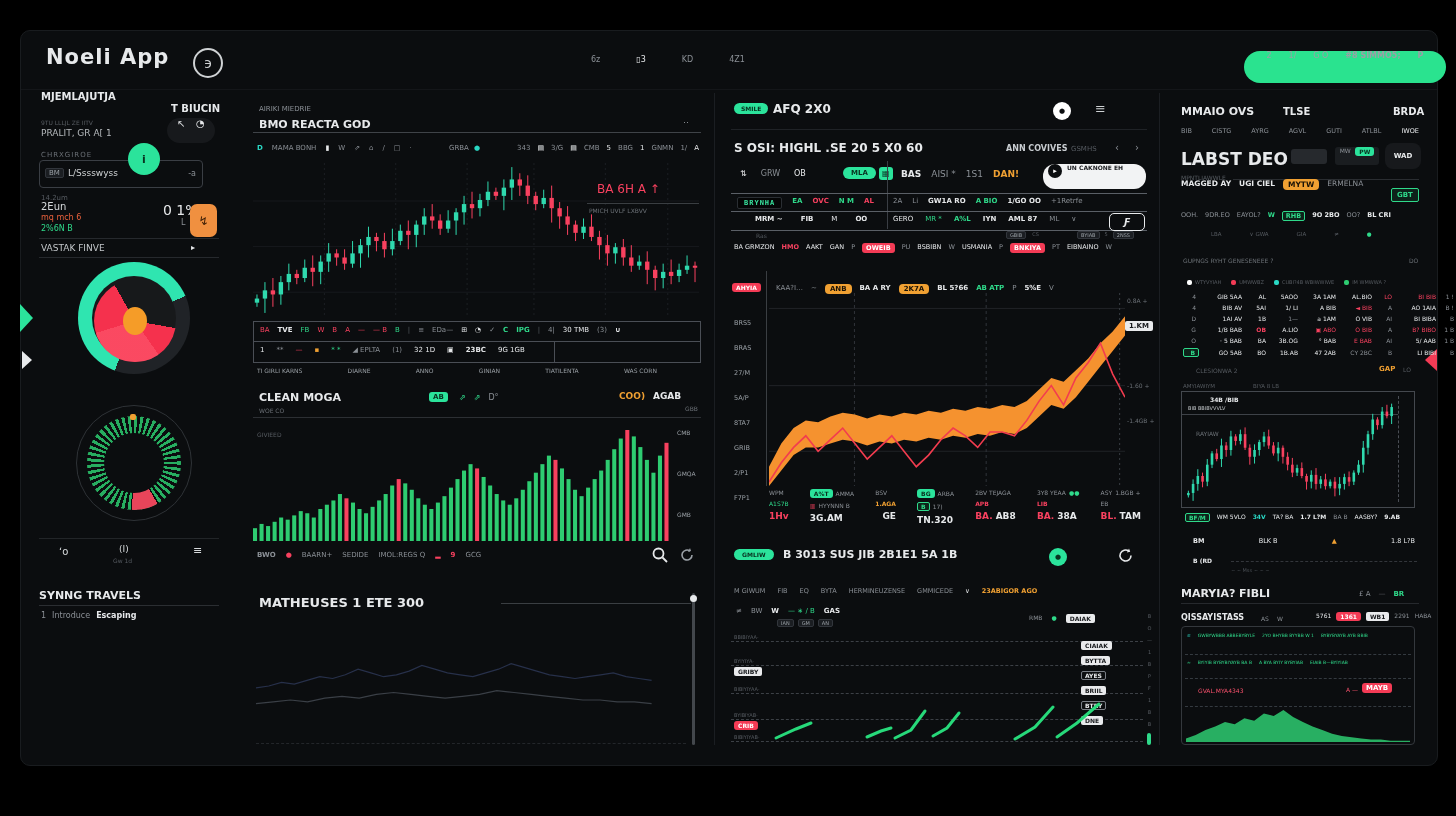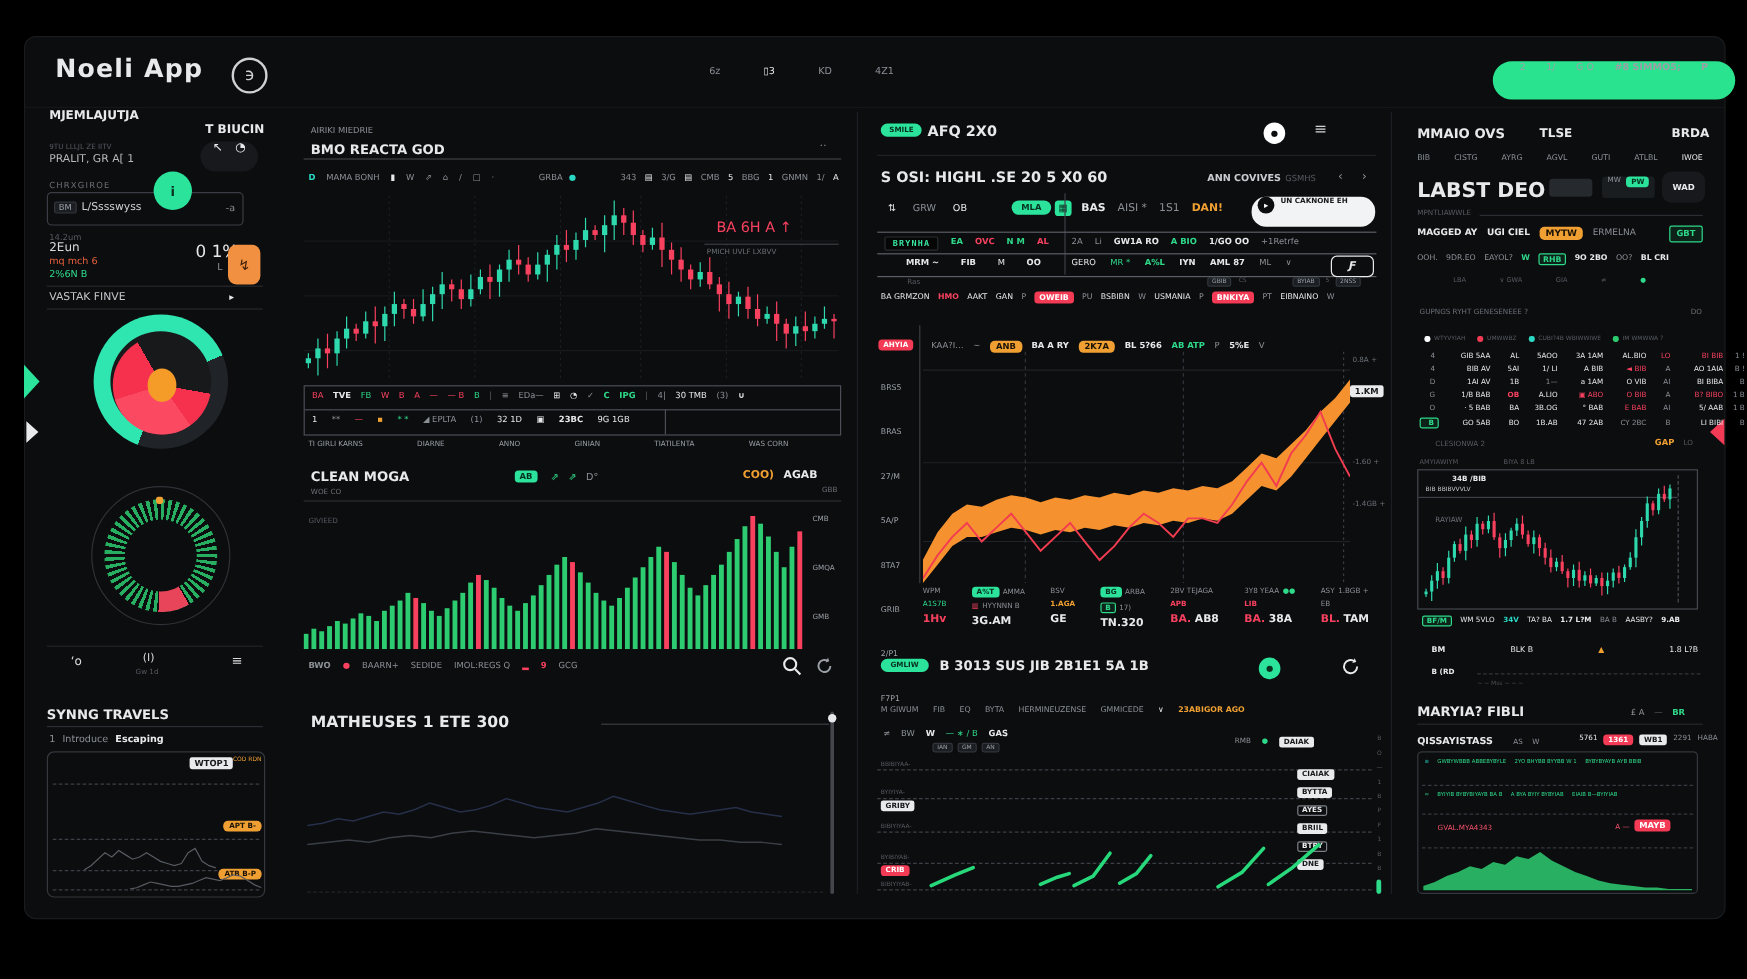--- a/index.html
+++ b/index.html
@@ -131,36 +131,20 @@
   <span class="abs" style="left:172px;top:513px;font-size:11px;color:#d7dadc">≡</span>
 
   <div class="row" style="left:18px;top:558px;font-size:11px;font-weight:700">SYNNG TRAVELS</div>
   <div class="hline" style="left:18px;top:574px;width:180px;background:#2b2e32"></div>
   <div class="row" style="left:20px;top:580px;gap:6px;font-size:8px">
       <span class="chip d">1</span>
       <span class="chip d">Introduce</span>
       <span class="chip w b">Escaping</span>
     </div>
 
-  <div class="panelbox" style="left:18px;top:595px;width:180px;height:120px">
-    <div class="dashline" style="left:4px;top:26px;width:172px"></div>
-    <div class="dashline" style="left:4px;top:72px;width:172px"></div>
-    <div class="dashline" style="left:4px;top:98px;width:172px"></div>
-    <div class="dashline" style="left:4px;top:114px;width:172px"></div>
-    <span class="abs bdg-w" style="left:118px;top:4px;font-size:7px">WTOP1</span>
-    <span class="abs" style="right:2px;top:3px;font-size:5px;color:#f0a032">COD RDN</span>
-    <span class="abs bdg-o" style="left:146px;top:57px;font-size:6px">APT B-</span>
-    <span class="abs bdg-o" style="left:142px;top:97px;font-size:6px">ATB B-P</span>
-    <svg id="sv-spark1" class="abs" style="left:30px;top:78px" width="110" height="20">
-        <polyline points="0.0,20.0 5.8,16.4 11.6,11.0 17.4,5.6 23.2,9.2 28.9,3.8 34.7,7.4 40.5,11.0 46.3,9.2 52.1,5.6 57.9,9.2 63.7,12.8 69.5,14.6 75.3,16.4 81.1,14.6 86.8,5.6 92.6,2.0 98.4,12.8 104.2,16.4 110.0,18.2" fill="none" stroke="#565b61" stroke-width="1"></polyline>
-      </svg>
-    <svg id="sv-spark2" class="abs" style="left:68px;top:100px" width="110" height="14">
-        <polyline points="0.0,14.0 5.8,12.8 11.6,10.4 17.4,8.0 23.2,9.2 28.9,10.4 34.7,11.6 40.5,11.6 46.3,10.4 52.1,9.2 57.9,6.8 63.7,4.4 69.5,5.6 75.3,6.8 81.1,4.4 86.8,2.0 92.6,3.2 98.4,6.8 104.2,10.4 110.0,12.8" fill="none" stroke="#565b61" stroke-width="1"></polyline>
-      </svg>
-  </div>
 
   <div class="tri" style="left:-1px;top:273px;border-top:14px solid transparent;border-bottom:14px solid transparent;border-left:13px solid #2be39b"></div>
   <div class="tri" style="left:1px;top:320px;border-top:9px solid transparent;border-bottom:9px solid transparent;border-left:10px solid #e8eaec"></div>
   <div class="tri" style="left:1404px;top:318px;border-top:11px solid transparent;border-bottom:11px solid transparent;border-right:12px solid #f43b55"></div>
 
   <div class="row" style="left:238px;top:74px;font-size:7px;color:#8b9096">AIRIKI MIEDRIE</div>
   <div class="row" style="left:238px;top:87px;font-size:11px;font-weight:700">BMO REACTA GOD</div>
   <span class="abs" style="left:662px;top:84px;font-size:9px;color:#8b9096">‥</span>
   <div class="hline" style="left:232px;top:101px;width:448px;background:#3f4348"></div>
 
@@ -584,21 +568,21 @@
       <span class="chip d">W</span>
       <span class="chip w">USMANIA</span>
       <span class="chip d">P</span>
       <span class="chip bdg-r">BNKIYA</span>
       <span class="chip d">PT</span>
       <span class="chip w">EIBNAINO</span>
       <span class="chip d">W</span>
     </div>
 
   <span class="abs bdg-r" style="left:711px;top:252px;font-size:6px">AHYIA</span>
-  <div class="col" style="left:713px;top:288px;gap:29px;font-size:6.5px;color:#6b7076">
+  <div class="col" style="left:713px;top:288px;gap:17px;font-size:6.5px;color:#6b7076">
       <span class="chip">BRS5</span>
       <span class="chip">BRAS</span>
       <span class="chip">27/M</span>
       <span class="chip">5A/P</span>
       <span class="chip">8TA7</span>
       <span class="chip">GRIB</span>
       <span class="chip">2/P1</span>
       <span class="chip">F7P1</span>
     </div>
   <div class="vline" style="left:745px;top:240px;height:215px;background:#3a3e42"></div>
@@ -654,21 +638,21 @@
           <span class="chip w b">3G.AM</span>
         </div>
       </div>
       <div class="statcol">
         <div class="l" style="font-size: 6px;">
           <span class="chip d">BSV</span>
         </div>
         <div class="l" style="font-size: 6px;">
           <span class="chip o b">1.AGA</span>
         </div>
-        <div class="l" style="font-size: 9px;">
+        <div class="l" style="font-size: 9px; justify-content: flex-end;">
           <span class="chip w b">GE</span>
         </div>
       </div>
       <div class="statcol">
         <div class="l" style="font-size: 6px;">
           <span class="chip bdg-g">BG</span>
           <span class="chip d">ARBA</span>
         </div>
         <div class="l" style="font-size: 6px;">
           <span class="chip chip-g">B</span>
@@ -822,21 +806,21 @@
     <span class="bdg-g" style="font-size:6px">PW</span>
   </div>
   <div class="abs" style="left:1364px;top:112px;width:36px;height:26px;background:#17191c;border-radius:8px;
        display:flex;align-items:center;justify-content:center;font-size:7px;font-weight:700">
     <span>WAD</span>
   </div>
 
   <span class="abs" style="left:1160px;top:143px;font-size:6px;color:#565b61">MPNTLIAWWLE</span>
   <div class="hline" style="left:1212px;top:148px;width:186px;background:#2a2d31"></div>
 
-  <div class="row" style="left:1160px;top:158px;gap:8px;font-size:7.5px">
+  <div class="row" style="left:1160px;top:148px;gap:8px;font-size:7.5px">
       <span class="chip w b">MAGGED AY</span>
       <span class="chip w b">UGI CIEL</span>
       <span class="chip bdg-o">MYTW</span>
       <span class="chip d">ERMELNA</span>
     </div>
   <span class="abs chip-g" style="left:1370px;top:157px;font-size:7px;padding:2px 5px">GBT</span>
   <div class="row" style="left:1160px;top:180px;gap:7px;font-size:6.5px">
       <span class="chip d">OOH.</span>
       <span class="chip d">9DR.EO</span>
       <span class="chip d">EAYOL?</span>

